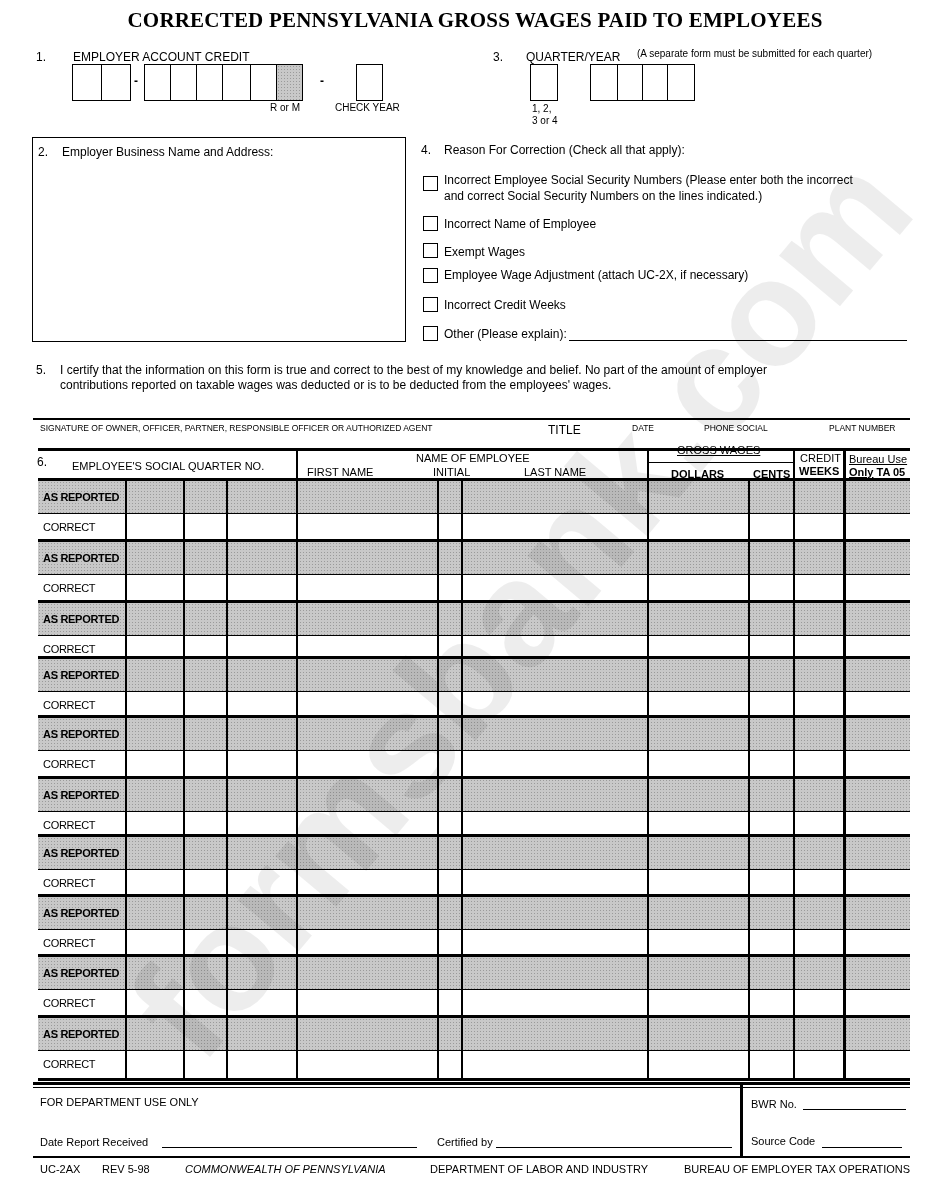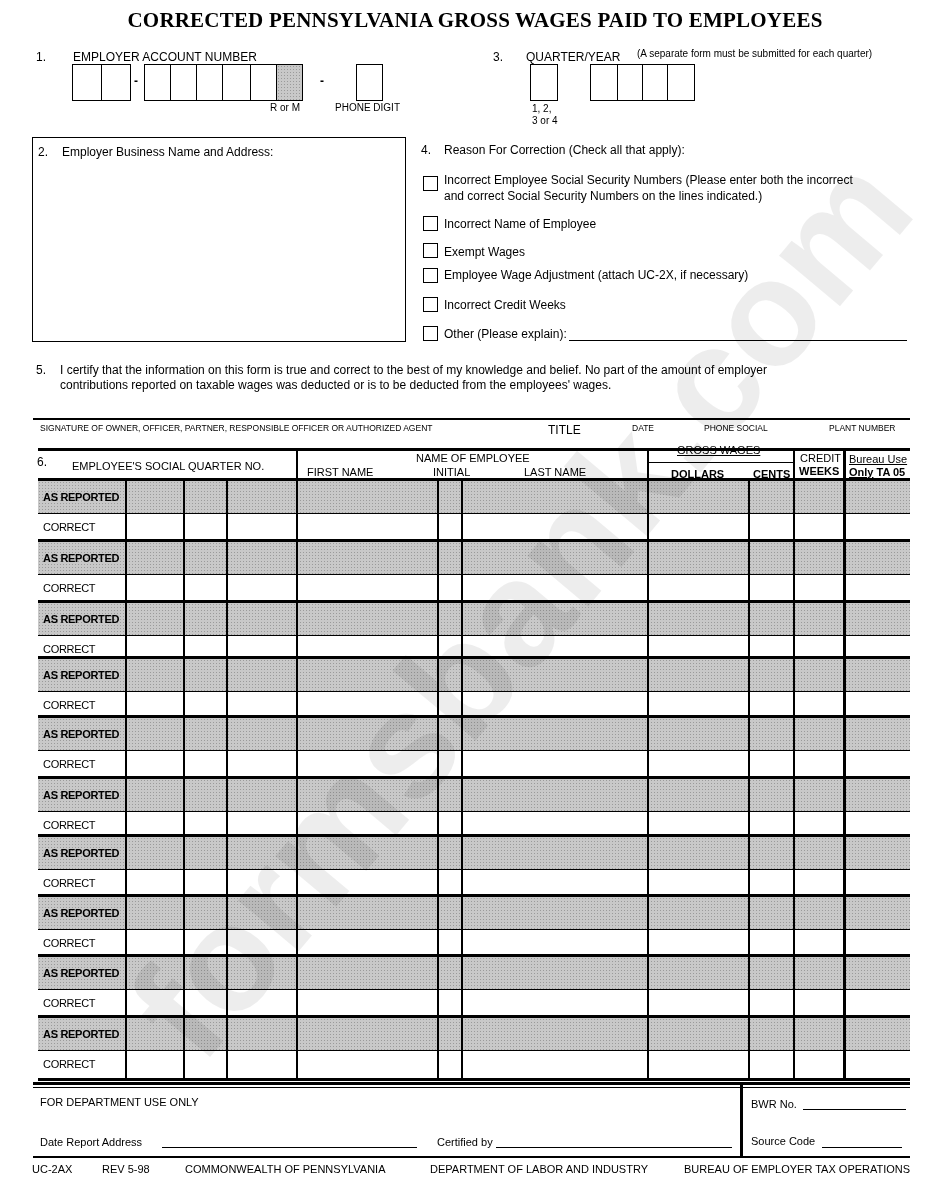--- a/index.html
+++ b/index.html
@@ -18,36 +18,36 @@
   .hdr { position: absolute; font-size: 11px; white-space: nowrap; }
   .footer-txt { font-size: 11px; white-space: nowrap; }
   .wm { position: absolute; left: 0; top: 0; width: 950px; height: 1202px; pointer-events: none; }
 </style>
 </head>
 <body>
 
 <div class="abs title">CORRECTED PENNSYLVANIA GROSS WAGES PAID TO EMPLOYEES</div>
 
 <div class="abs lbl" style="left:36px;top:50px;">1.</div>
-<div class="abs lbl" style="left:73px;top:50px;">EMPLOYER ACCOUNT NUMBER</div>
+<div class="abs lbl" style="left:73px;top:50px;">EMPLOYER ACCOUNT CREDIT</div>
 <div class="abs" style="left:72px;top:64px;">
   <div class="abs box" style="left:0;top:0;width:30px;height:37px;"></div>
   <div class="abs box" style="left:29px;top:0;width:30px;height:37px;"></div>
   <div class="abs lbl" style="left:62px;top:10px;font-weight:bold;">-</div>
   <div class="abs box" style="left:72px;top:0;width:27px;height:37px;"></div>
   <div class="abs box" style="left:98px;top:0;width:27px;height:37px;"></div>
   <div class="abs box" style="left:124px;top:0;width:27px;height:37px;"></div>
   <div class="abs box" style="left:150px;top:0;width:29px;height:37px;"></div>
   <div class="abs box" style="left:178px;top:0;width:27px;height:37px;"></div>
   <div class="abs box shaded" style="left:204px;top:0;width:27px;height:37px;"></div>
 </div>
 <div class="abs lbl-sm" style="left:270px;top:102px;">R or M</div>
 <div class="abs lbl" style="left:320px;top:74px;font-weight:bold;">-</div>
 <div class="abs box" style="left:356px;top:64px;width:27px;height:37px;"></div>
-<div class="abs lbl-sm" style="left:335px;top:102px;">PHONE DIGIT</div>
+<div class="abs lbl-sm" style="left:335px;top:102px;">CHECK YEAR</div>
 
 <div class="abs lbl" style="left:493px;top:50px;">3.</div>
 <div class="abs lbl" style="left:526px;top:50px;">QUARTER/YEAR</div>
 <div class="abs lbl-sm" style="left:637px;top:48px;">(A separate form must be submitted for each quarter)</div>
 <div class="abs box" style="left:530px;top:64px;width:28px;height:37px;"></div>
 <div class="abs lbl-sm" style="left:532px;top:103px;">1,  2,</div>
 <div class="abs lbl-sm" style="left:532px;top:115px;">3 or 4</div>
 <div class="abs" style="left:590px;top:64px;">
   <div class="abs box" style="left:0;top:0;width:28px;height:37px;"></div>
   <div class="abs box" style="left:27px;top:0;width:26px;height:37px;"></div>
@@ -184,31 +184,31 @@
       <div class="vline" style="left:748px;top:478px;width:1.5px;height:600px;"></div>
       <div class="vline" style="left:793px;top:449px;width:1.5px;height:629px;"></div>
       <div class="vline" style="left:843px;top:449px;width:3px;height:629px;"></div>
     </div>
 </div>
 
 <div class="abs" style="left:33px;top:1082px;width:877px;height:3px;background:#000;"></div>
 <div class="abs" style="left:33px;top:1087px;width:877px;height:1px;background:#000;"></div>
 <div class="abs" style="left:740px;top:1084px;width:3px;height:72px;background:#000;"></div>
 <div class="abs footer-txt" style="left:40px;top:1096px;">FOR DEPARTMENT USE ONLY</div>
-<div class="abs footer-txt" style="left:40px;top:1136px;">Date Report Address</div>
+<div class="abs footer-txt" style="left:40px;top:1136px;">Date Report Received</div>
 <div class="abs line" style="left:162px;top:1147px;width:255px;height:1px;"></div>
 <div class="abs footer-txt" style="left:437px;top:1136px;">Certified by</div>
 <div class="abs line" style="left:496px;top:1147px;width:236px;height:1px;"></div>
 <div class="abs footer-txt" style="left:751px;top:1098px;">BWR No.</div>
 <div class="abs line" style="left:803px;top:1109px;width:103px;height:1px;"></div>
 <div class="abs footer-txt" style="left:751px;top:1135px;">Source Code</div>
 <div class="abs line" style="left:822px;top:1147px;width:80px;height:1px;"></div>
 <div class="abs" style="left:33px;top:1156px;width:877px;height:2px;background:#000;"></div>
 
-<div class="abs footer-txt" style="left:32px;top:1163px;">UC-2AX</div>
+<div class="abs footer-txt" style="left:40px;top:1163px;">UC-2AX</div>
 <div class="abs footer-txt" style="left:102px;top:1163px;">REV 5-98</div>
-<div class="abs footer-txt" style="left:185px;top:1163px;">COMMONWEALTH OF PENNSYLVANIA</div>
+<div class="abs footer-txt" style="left:185px;top:1163px;font-style:italic;">COMMONWEALTH OF PENNSYLVANIA</div>
 <div class="abs footer-txt" style="left:430px;top:1163px;">DEPARTMENT OF LABOR AND INDUSTRY</div>
 <div class="abs footer-txt" style="left:684px;top:1163px;">BUREAU OF EMPLOYER TAX OPERATIONS</div>
 
 <svg class="wm" viewBox="0 0 950 1202">
   <text x="560" y="640" transform="rotate(-50 560 640)" text-anchor="middle" font-family="Liberation Sans, sans-serif" font-weight="bold" font-size="150" fill="#000" fill-opacity="0.07">formsbank.com</text>
 </svg>
 
 </body></html>

